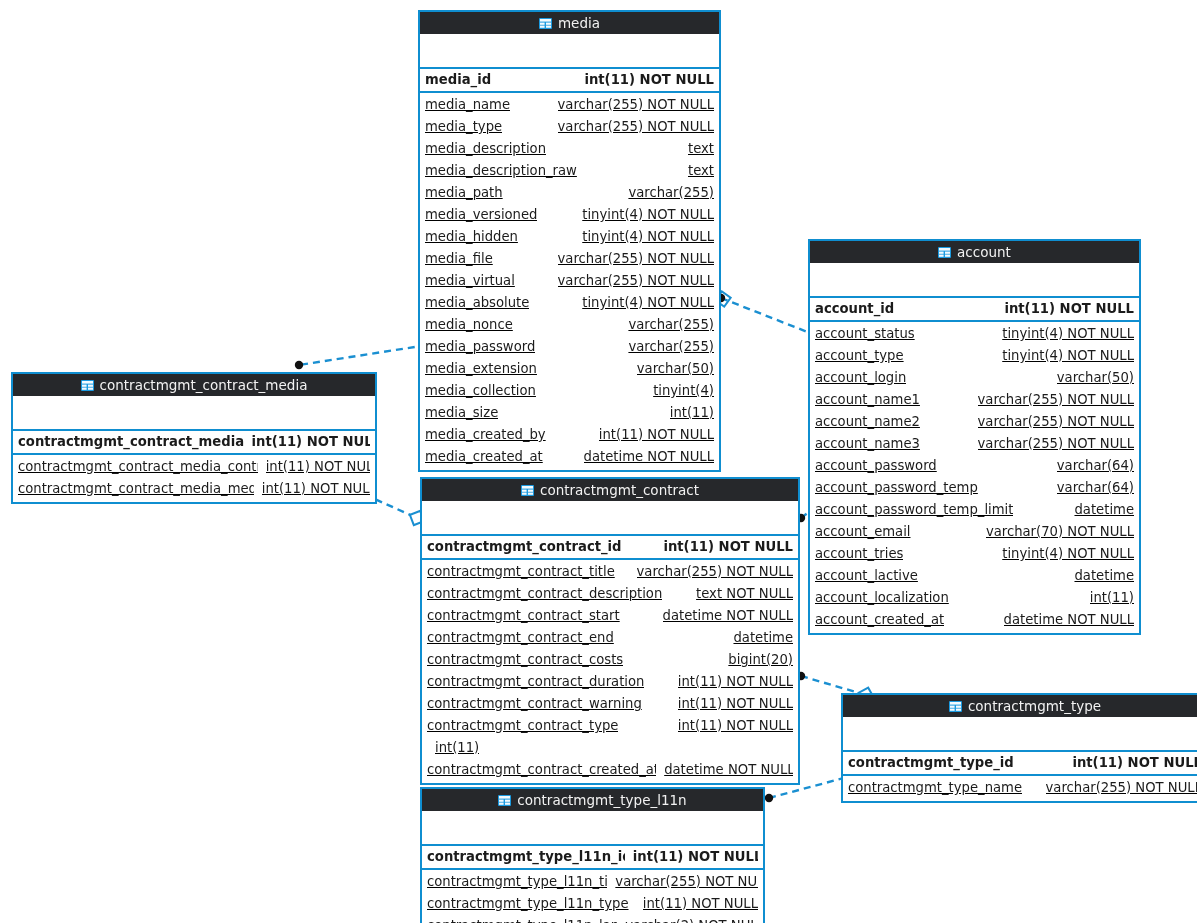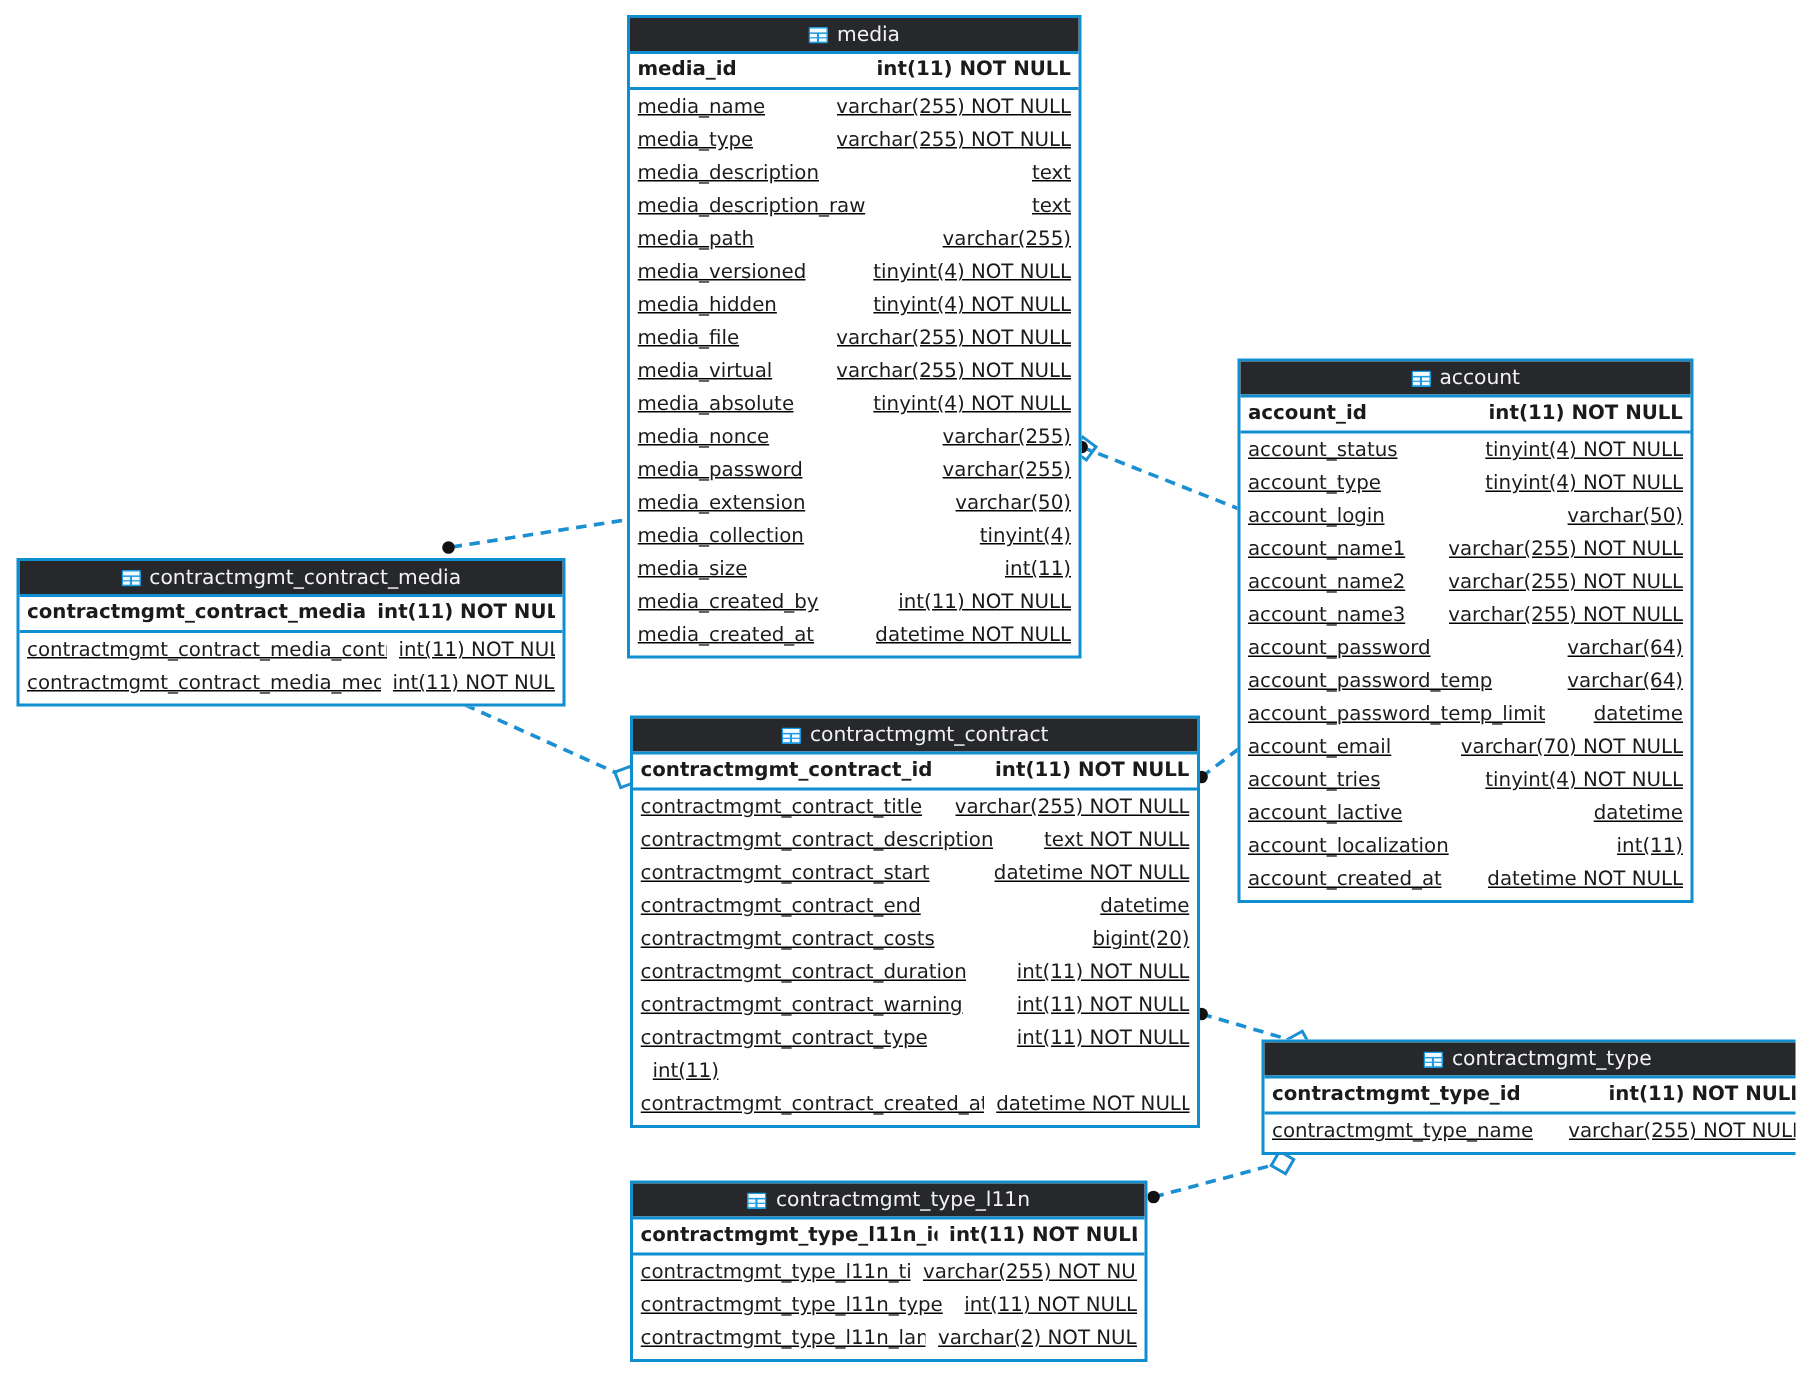--- a/index.html
+++ b/index.html
@@ -54,20 +54,21 @@
     display: inline-block;
     width: 13px;
     height: 11px;
     position: relative;
     flex: 0 0 auto;
   }
   .table-icon svg { display: block; }
   .pk-row {
     border-top: 2px solid #0f8ed0;
     border-bottom: 2px solid #0f8ed0;
+    margin-top: 33px;
   }
   .attr-row {
     display: flex;
     align-items: baseline;
     justify-content: space-between;
     font-size: 13.2px;
     line-height: 22px;
     height: 22px;
     padding: 0 5px;
     color: #1b1b1b;
@@ -211,21 +212,21 @@
           <div class="attr-row">
             <span class="attr-name">media_created_by</span>
             <span class="attr-type">int(11) NOT NULL</span>
           </div>
           <div class="attr-row">
             <span class="attr-name">media_created_at</span>
             <span class="attr-type">datetime NOT NULL</span>
           </div>
         </div>
       </div>
-      <div class="entity" style="left: 825px; top: 239px; width: 304px;">
+      <div class="entity" style="left: 808px; top: 239px; width: 333px;">
         <div class="entity-header">
           <span class="table-icon">
             <svg width="13" height="11" viewBox="0 0 13 11" xmlns="http://www.w3.org/2000/svg">
               <rect x="0" y="0" width="13" height="11" rx="1" fill="#1b9ae0"></rect>
               <rect x="1" y="1" width="11" height="2.6" fill="#ffffff" opacity="0.95"></rect>
               <rect x="1" y="4.6" width="4.6" height="2.2" fill="#ffffff" opacity="0.95"></rect>
               <rect x="7.0" y="4.6" width="5.0" height="2.2" fill="#ffffff" opacity="0.95"></rect>
               <rect x="1" y="7.6" width="4.6" height="2.2" fill="#ffffff" opacity="0.95"></rect>
               <rect x="7.0" y="7.6" width="5.0" height="2.2" fill="#ffffff" opacity="0.95"></rect>
             </svg>

